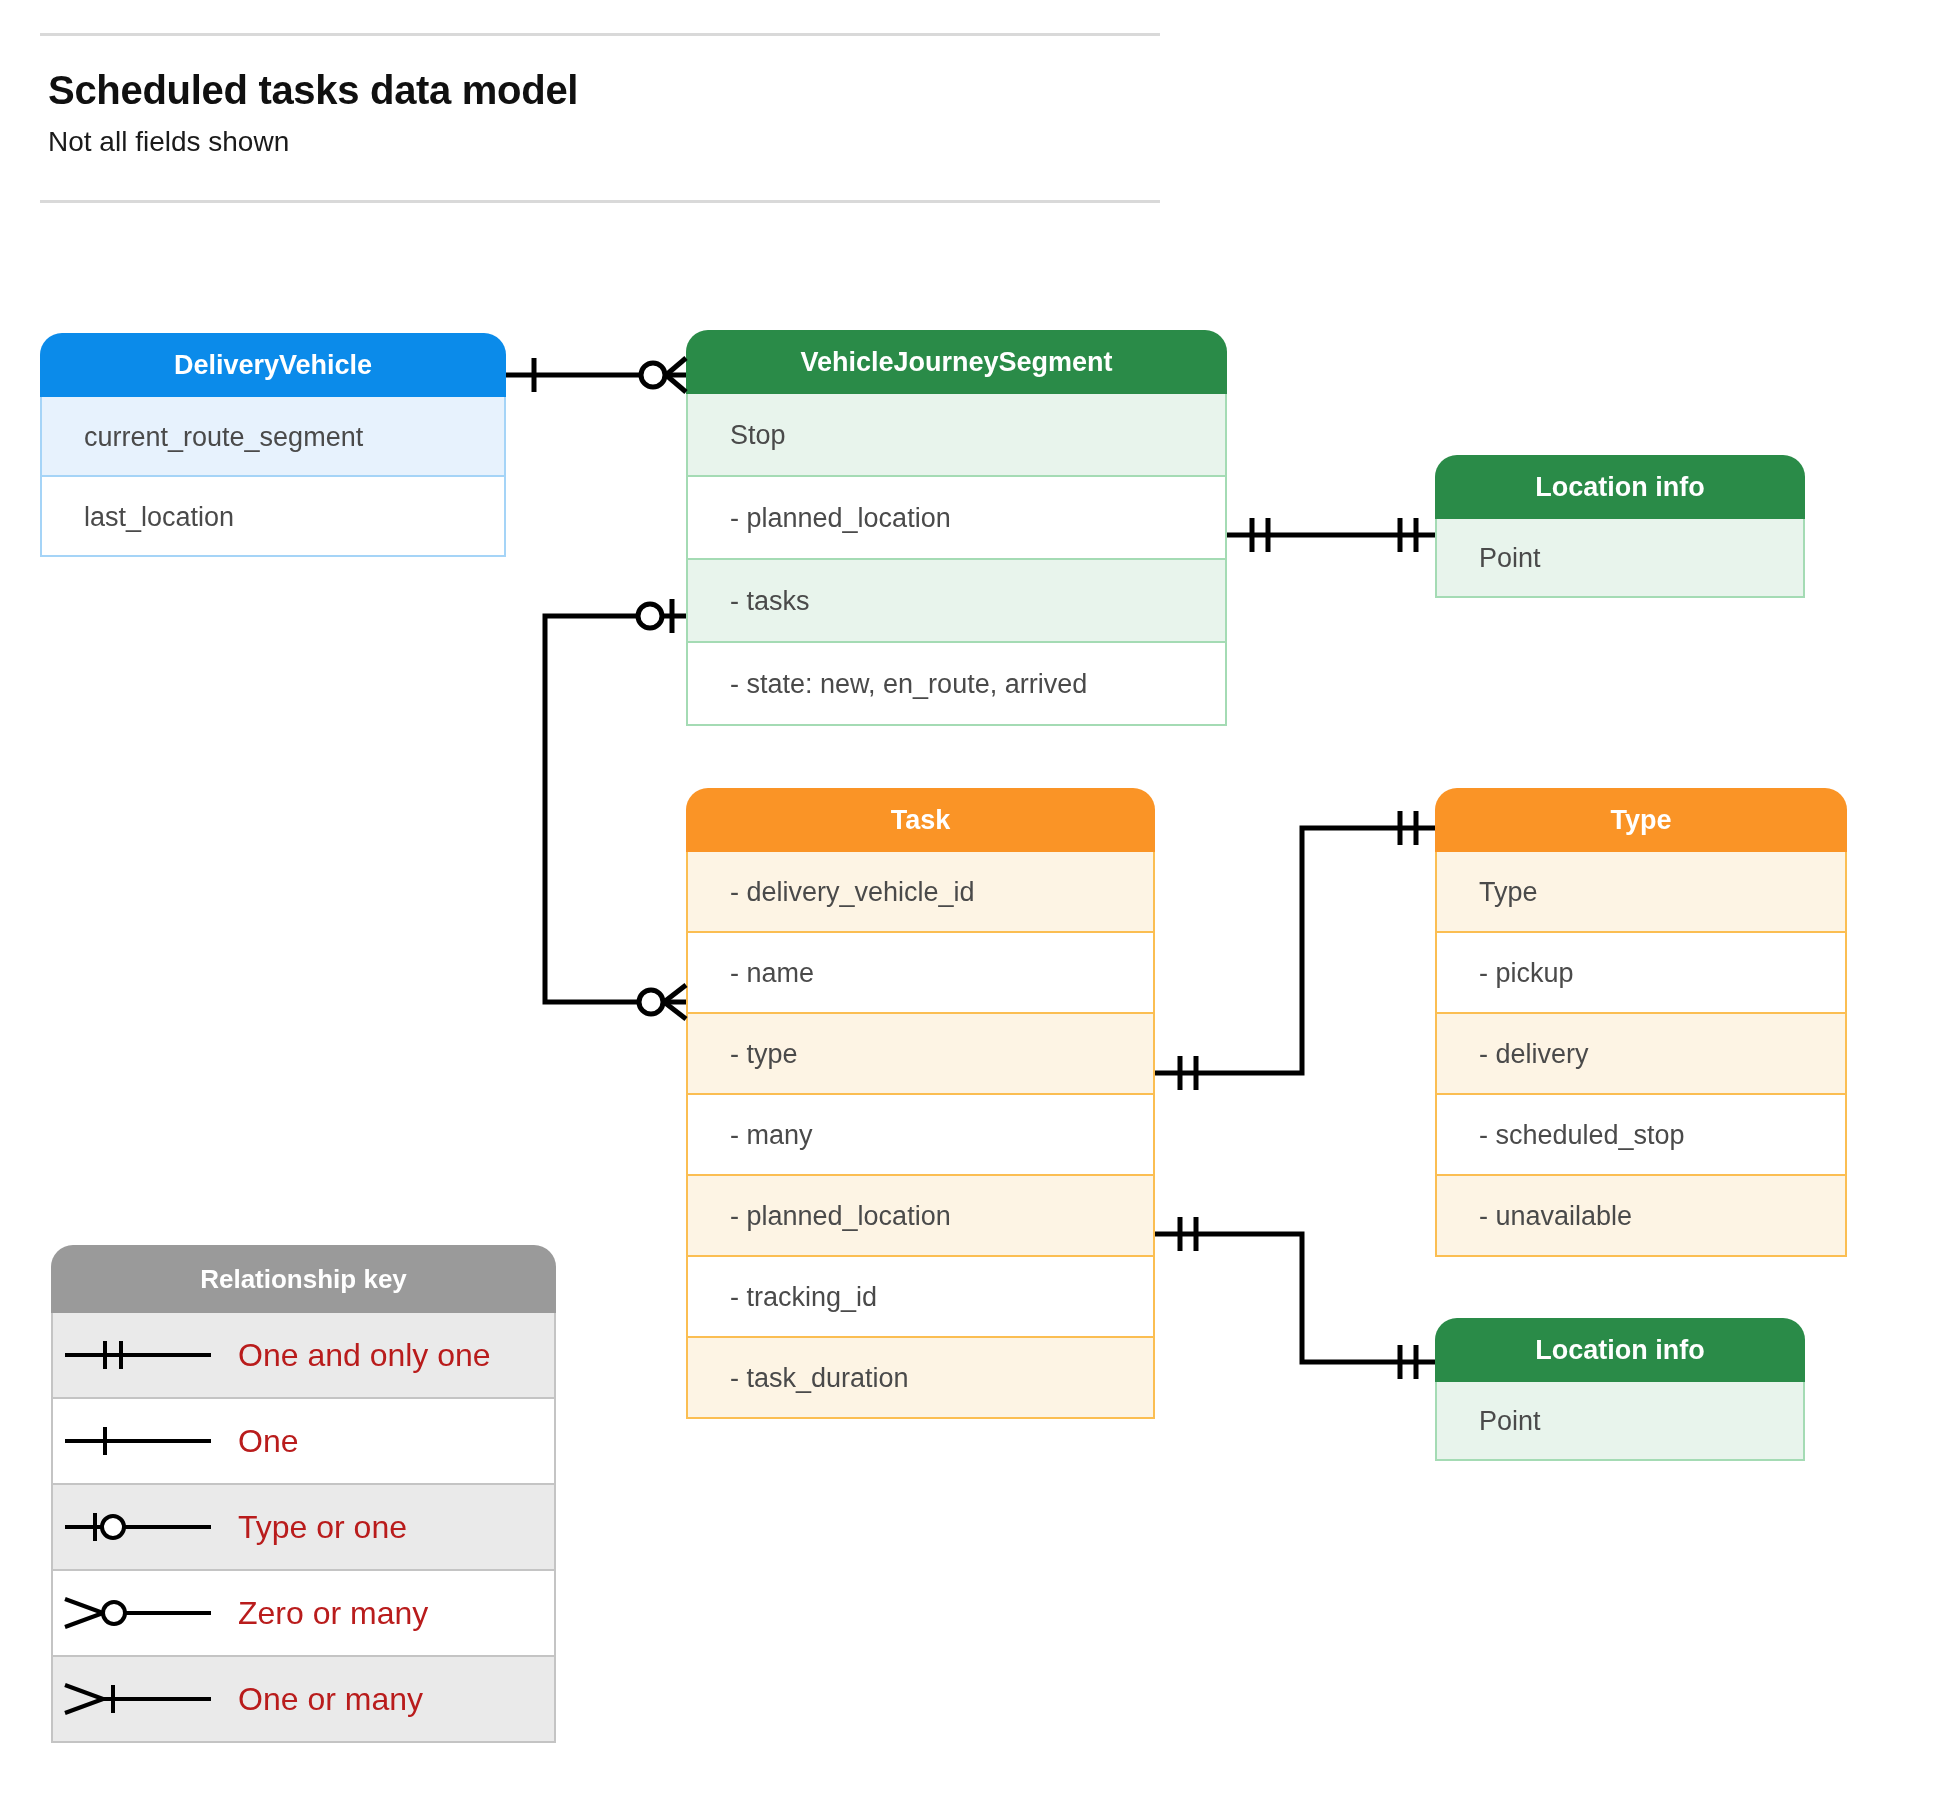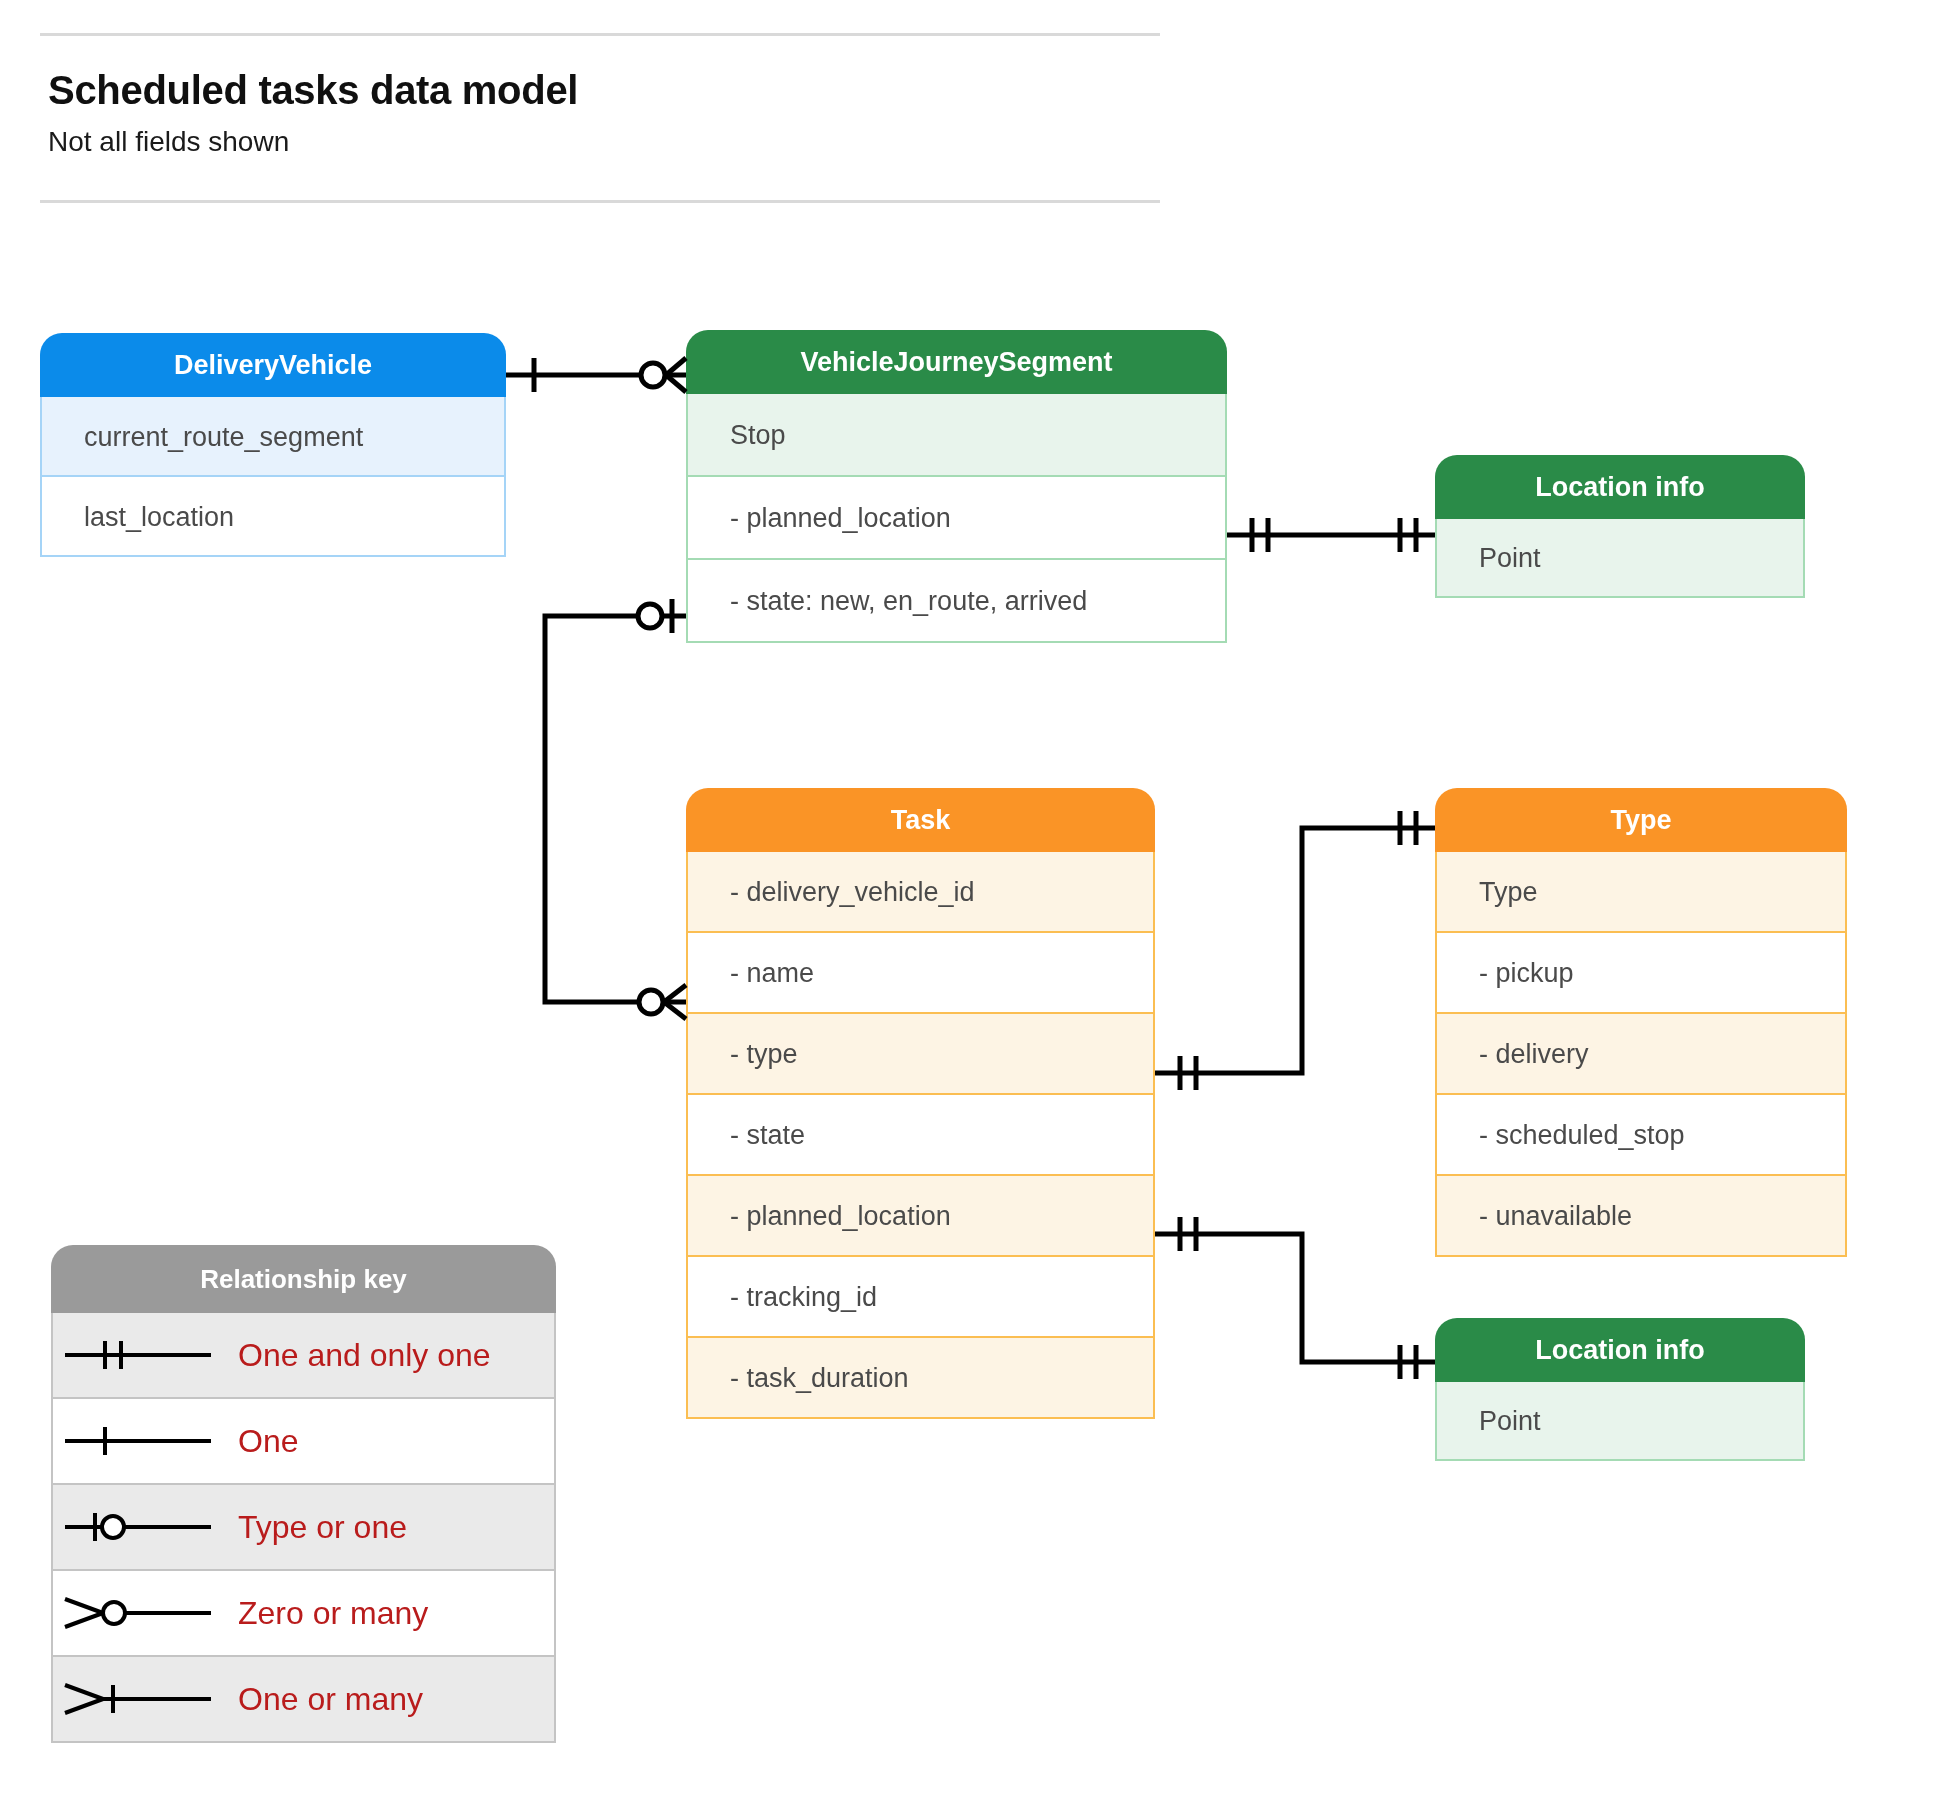--- a/index.html
+++ b/index.html
@@ -121,34 +121,35 @@
   <div class="entity t-blue" id="box-deliveryvehicle">
     <div class="ehead">DeliveryVehicle</div>
     <div class="erow alt">current_route_segment</div>
     <div class="erow">last_location</div>
   </div>
 
   <div class="entity t-green" id="box-vjs">
     <div class="ehead">VehicleJourneySegment</div>
     <div class="erow alt">Stop</div>
     <div class="erow">-  planned_location</div>
+    <div class="erow alt">- tasks</div>
     <div class="erow">- state: new, en_route, arrived</div>
   </div>
 
   <div class="entity t-green" id="box-locinfo-top">
     <div class="ehead">Location info</div>
     <div class="erow alt">Point</div>
   </div>
 
   <div class="entity t-orange" id="box-task">
     <div class="ehead">Task</div>
     <div class="erow alt">- delivery_vehicle_id</div>
     <div class="erow">- name</div>
     <div class="erow alt">- type</div>
-    <div class="erow">- state</div>
+    <div class="erow">- many</div>
     <div class="erow alt">- planned_location</div>
     <div class="erow">- tracking_id</div>
     <div class="erow alt">- task_duration</div>
   </div>
 
   <div class="entity t-orange" id="box-type">
     <div class="ehead">Type</div>
     <div class="erow alt">Type</div>
     <div class="erow">-   pickup</div>
     <div class="erow alt">-   delivery</div>

